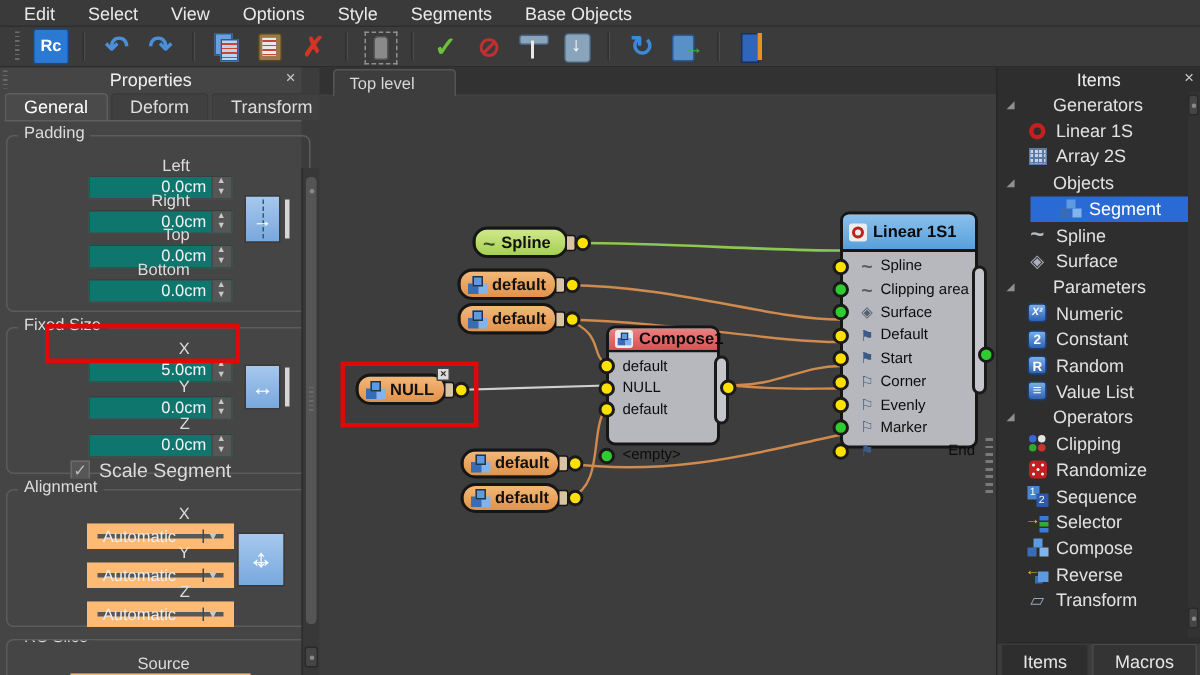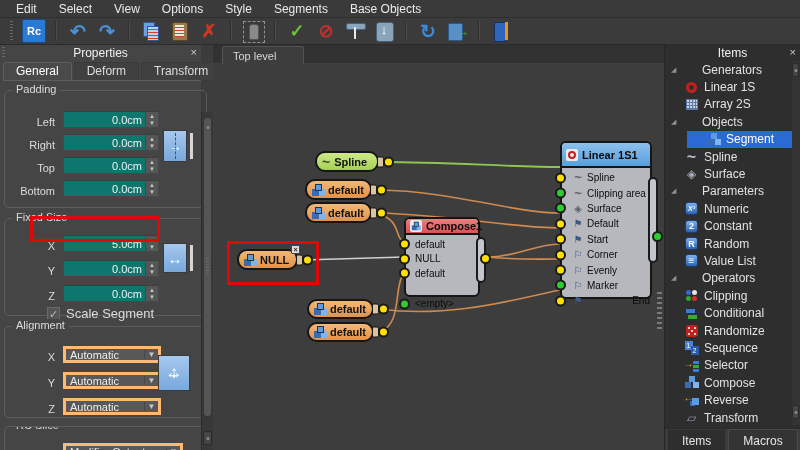--- a/index.html
+++ b/index.html
@@ -62,30 +62,30 @@
     font-size:12px; color:#f0f0f0; position:relative; }
   .panel-close { position:absolute; right:4px; top:1px; font-size:11px; color:#cccccc; cursor:pointer; }
   #prop-tabs { position:absolute; left:3px; top:17px; right:0; height:19px; display:flex;
     border-bottom:1px solid #5e5e5e; }
   .ptab { font-size:12px; color:#dddddd; padding:1px 12px 2px; border:1px solid #3a3a3a;
     border-bottom:none; background:#404040; border-radius:3px 3px 0 0; margin-right:2px; }
   .ptab.active { background:#4a4a4a; border-color:#5e5e5e; color:#fff; }
   .grp { position:absolute; left:4px; width:203px; border:1px solid #5c5c5c; border-radius:5px; }
   .grp-title { position:absolute; top:-8px; left:7px; background:#454545; padding:0 4px;
     font-size:11px; color:#dcdcdc; }
-  .frow { display:flex; align-items:flex-end; height:23px; padding-left:2px; }
+  .frow { display:flex; align-items:center; height:23px; padding-left:2px;flex-direction:column; }
   .frow5 { height:25px; }
   .flabel { width:48px; text-align:right; font-size:11px; color:#dcdcdc; margin-right:8px; }
   .field { width:96px; height:17px; background:#0f766e; border:1px solid #484848;
     border-top-color:#3e3e3e; display:flex; align-items:center; }
   .fval { flex:1; text-align:right; font-size:11px; color:#f2f2f2; padding-right:3px; }
   .spin { width:13px; height:100%; border-left:1px solid #474747; display:flex; flex-direction:column;
     align-items:center; justify-content:center; background:#565656; }
   .spin span { font-size:6px; line-height:7px; color:#c8c8c8; }
-  .ddl { width:98px; height:17px; background:#585858; border:3px solid #fdba74; display:flex;
+  .ddl { width:98px; height:17px; background:#585858; border:7px solid #fdba74; display:flex;
     align-items:center; }
   .ddval { flex:1; font-size:11px; color:#eeeeee; padding-left:4px; white-space:nowrap; overflow:hidden; }
   .ddarrow { width:14px; text-align:center; font-size:8px; color:#c8c8c8; border-left:1px solid #474747; }
   .chkrow { display:flex; align-items:center; margin:4px 0 0 42px; }
   .chk { width:13px; height:13px; background:#565656; border:1px solid #6a6a6a; font-size:11px;
     line-height:12px; text-align:center; color:#bcbcbc; }
   .chklabel { font-size:13px; color:#dcdcdc; margin-left:6px; }
   .blue-ic { position:absolute; background:linear-gradient(#a6c8ee,#78a8dc); border:1px solid #3a3a3a;
     display:flex; align-items:center; justify-content:center; color:#fff; font-weight:bold; }
   .side-bar { position:absolute; width:3px; background:#d6d6d6; }
@@ -735,27 +735,20 @@
       </div>
 
       <div class="trow leaf">
 
         <span class="ticon">
           <span class=" ic-material"></span>
         </span>
         <span>Clipping</span>
       </div>
 
-      <div class="trow leaf">
-
-        <span class="ticon">
-          <span class=" ic-conditional"></span>
-        </span>
-        <span>Conditional</span>
-      </div>
 
       <div class="trow leaf">
 
         <span class="ticon">
           <span class=" ic-randomize"></span>
         </span>
         <span>Randomize</span>
       </div>
 
       <div class="trow leaf">

